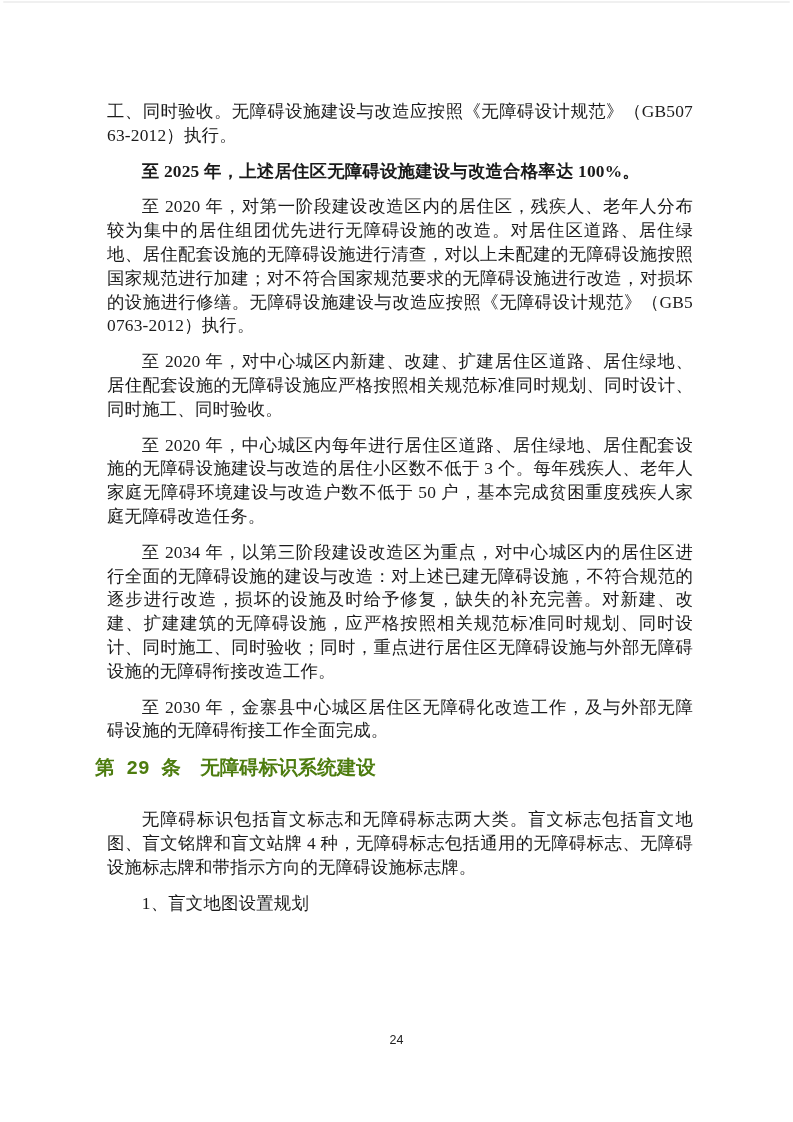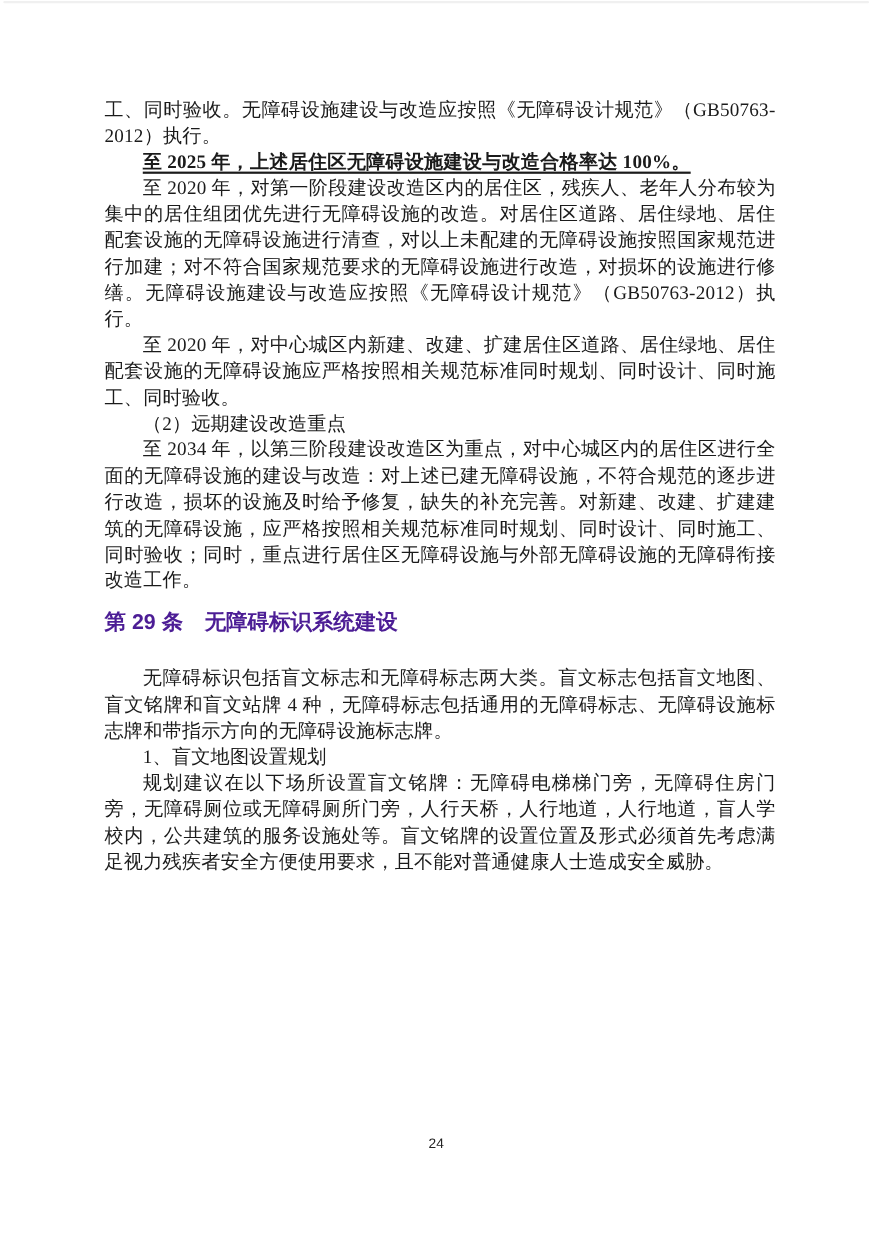--- a/index.html
+++ b/index.html
@@ -24,47 +24,46 @@
     background: #f0f0f0;
     border-radius: 2px;
   }
   .doc {
     position: absolute;
     top: 88px;
     left: 95px;
     width: 610px;
   }
   .doc p {
-    margin: 0;
+    margin: 12px;
     font-size: 17.4px;
     line-height: 23.8px;
     text-align: justify;
     text-justify: inter-character;
     text-indent: 2em;
     letter-spacing: 0.2px;
     word-break: break-all;
   }
   .doc p.cont {
     text-indent: 0;
   }
   .doc p.emph {
     font-weight: bold;
   }
   .doc p.emph .u {
-    text-decoration: underline;
     text-decoration-thickness: 1.6px;
     text-underline-offset: 3px;
   }
   .doc h2.heading {
     margin: 14px 0 26px 0;
-    font-family: Liberation Sans, sans-serif;
+    font-family: Liberation Mono, monospace;
     font-size: 19.5px;
     line-height: 25px;
     font-weight: bold;
-    color: #4c1d95;
+    color: #4d7c0f;
     text-indent: 0;
   }
   .footer-pagenum {
     position: absolute;
     top: 1033px;
     left: 0;
     width: 100%;
     text-align: center;
     font-family: "Liberation Sans", "DejaVu Sans", sans-serif;
     font-size: 12.5px;
@@ -74,21 +73,21 @@
 </head>
 <body>
 
 <div class="top-edge"></div>
 
 <div class="doc">
   <p class="cont">工、同时验收。无障碍设施建设与改造应按照《无障碍设计规范》（GB50763-2012）执行。</p>
   <p class="emph"><span class="u">至 2025 年，上述居住区无障碍设施建设与改造合格率达 100%。</span></p>
   <p>至 2020 年，对第一阶段建设改造区内的居住区，残疾人、老年人分布较为集中的居住组团优先进行无障碍设施的改造。对居住区道路、居住绿地、居住配套设施的无障碍设施进行清查，对以上未配建的无障碍设施按照国家规范进行加建；对不符合国家规范要求的无障碍设施进行改造，对损坏的设施进行修缮。无障碍设施建设与改造应按照《无障碍设计规范》（GB50763-2012）执行。</p>
   <p>至 2020 年，对中心城区内新建、改建、扩建居住区道路、居住绿地、居住配套设施的无障碍设施应严格按照相关规范标准同时规划、同时设计、同时施工、同时验收。</p>
-  <p>（2）远期建设改造重点</p>
+  <p>至 2020 年，中心城区内每年进行居住区道路、居住绿地、居住配套设施的无障碍设施建设与改造的居住小区数不低于 3 个。每年残疾人、老年人家庭无障碍环境建设与改造户数不低于 50 户，基本完成贫困重度残疾人家庭无障碍改造任务。</p>
   <p>至 2034 年，以第三阶段建设改造区为重点，对中心城区内的居住区进行全面的无障碍设施的建设与改造：对上述已建无障碍设施，不符合规范的逐步进行改造，损坏的设施及时给予修复，缺失的补充完善。对新建、改建、扩建建筑的无障碍设施，应严格按照相关规范标准同时规划、同时设计、同时施工、同时验收；同时，重点进行居住区无障碍设施与外部无障碍设施的无障碍衔接改造工作。</p>
+  <p>至 2030 年，金寨县中心城区居住区无障碍化改造工作，及与外部无障碍设施的无障碍衔接工作全面完成。</p>
   <h2 class="heading">第 29 条　无障碍标识系统建设</h2>
   <p>无障碍标识包括盲文标志和无障碍标志两大类。盲文标志包括盲文地图、盲文铭牌和盲文站牌 4 种，无障碍标志包括通用的无障碍标志、无障碍设施标志牌和带指示方向的无障碍设施标志牌。</p>
   <p>1、盲文地图设置规划</p>
-  <p>规划建议在以下场所设置盲文铭牌：无障碍电梯梯门旁，无障碍住房门旁，无障碍厕位或无障碍厕所门旁，人行天桥，人行地道，人行地道，盲人学校内，公共建筑的服务设施处等。盲文铭牌的设置位置及形式必须首先考虑满足视力残疾者安全方便使用要求，且不能对普通健康人士造成安全威胁。</p>
 </div>
 
 <div class="footer-pagenum">24</div>
 
 </body></html>

